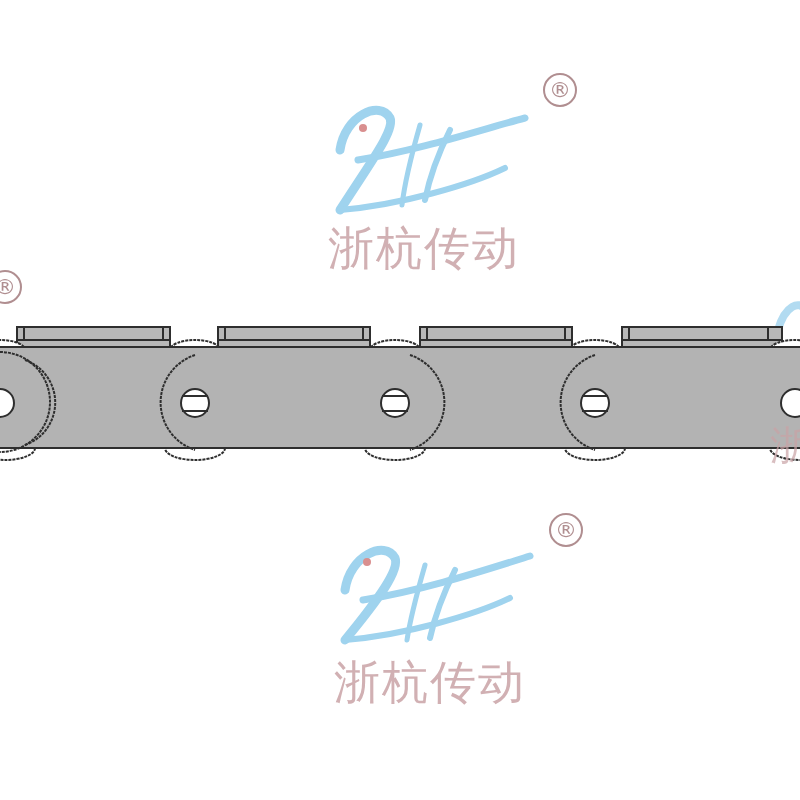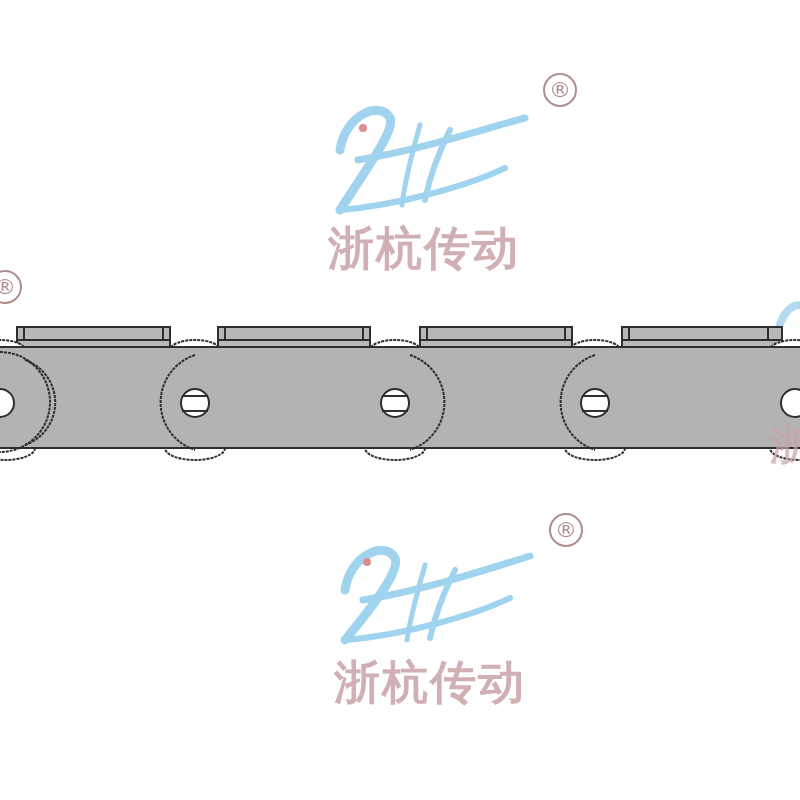--- a/index.html
+++ b/index.html
@@ -1,18 +1,18 @@
 <!DOCTYPE html>
 <html><head>
 <meta charset="utf-8">
 <style>
   html, body { margin:0; padding:0; background:#ffffff; }
   body { width:800px; height:800px; position:relative; overflow:hidden; font-family:"DejaVu Sans", sans-serif; }
   .canvas { position:absolute; left:0; top:0; width:800px; height:800px; }
-  .wm-text { position:absolute; font-family:"DejaVu Sans", sans-serif; font-weight:bold; letter-spacing:2px; opacity:0.85; }
+  .wm-text { position:absolute; font-family:"DejaVu Sans", sans-serif; font-weight:normal; letter-spacing:2px; opacity:0.85; }
   .reg { position:absolute; width:34px; height:34px; border-radius:50%; border:2px solid; box-sizing:border-box;
          font-family:"DejaVu Sans", sans-serif; font-size:22px; line-height:30px; text-align:center; }
 </style>
 </head>
 <body>
 
 <svg class="canvas" viewBox="0 0 800 800" xmlns="http://www.w3.org/2000/svg">
 
   <g fill="none" stroke="#9fd3ee" stroke-linecap="round">
     <path d="M340,150 C345,115 380,100 390,118 C395,130 372,160 340,210" stroke-width="9"></path>

